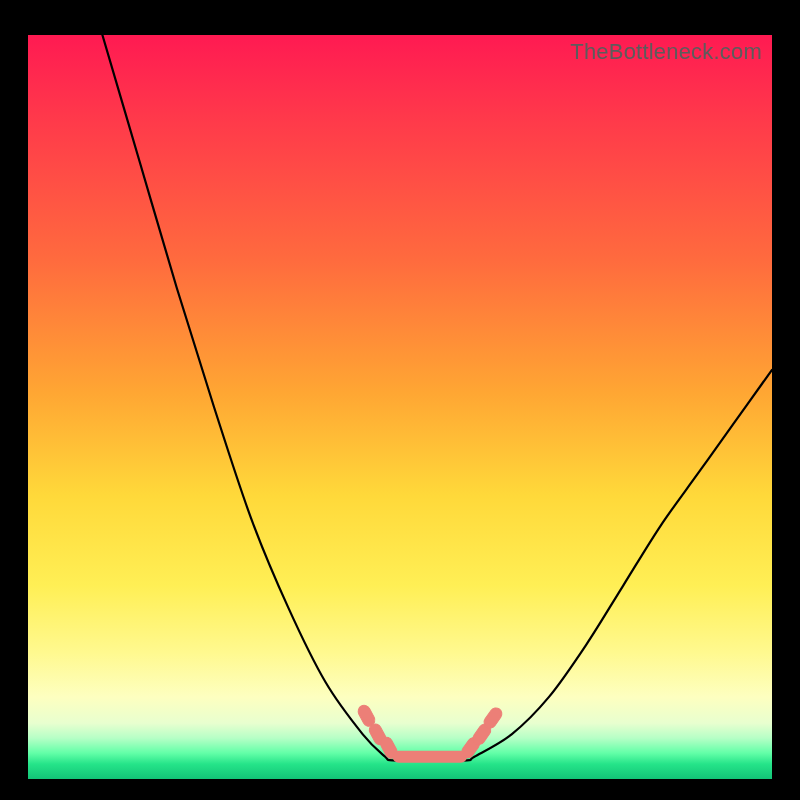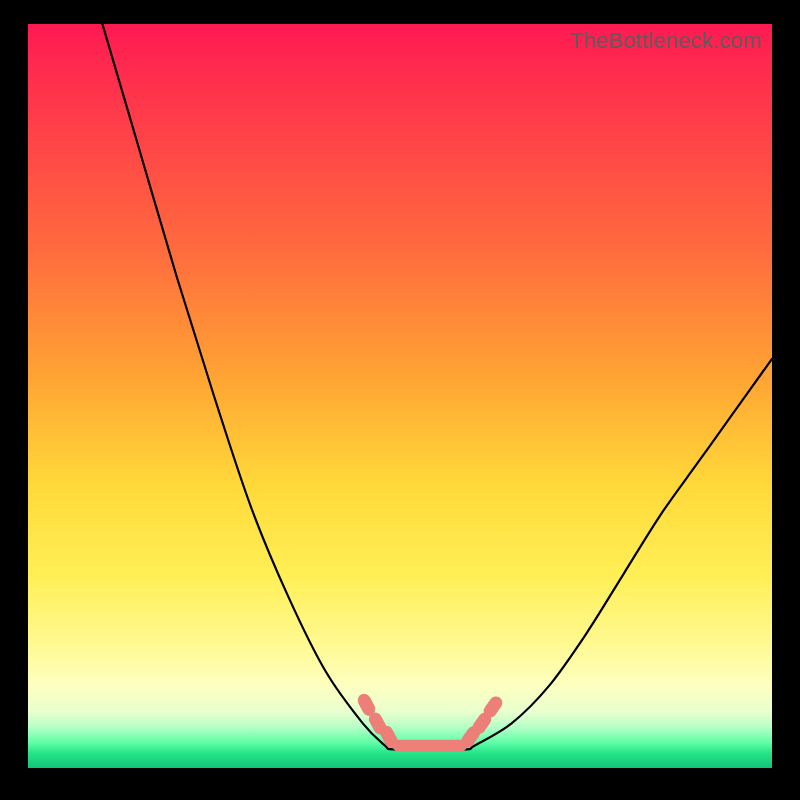--- a/index.html
+++ b/index.html
@@ -12,21 +12,21 @@
   }
   .frame {
     position: relative;
     width: 800px;
     height: 800px;
     background: #000;
   }
   .plot {
     position: absolute;
     left: 28px;
-    top: 24px;
+    top: 35px;
     width: 744px;
     height: 744px;
     
     background: linear-gradient(
       to bottom,
       #ff1a52 0%,
       #ff3b4a 12%,
       #ff6a3e 30%,
       #ffa633 48%,
       #ffd93a 62%,

